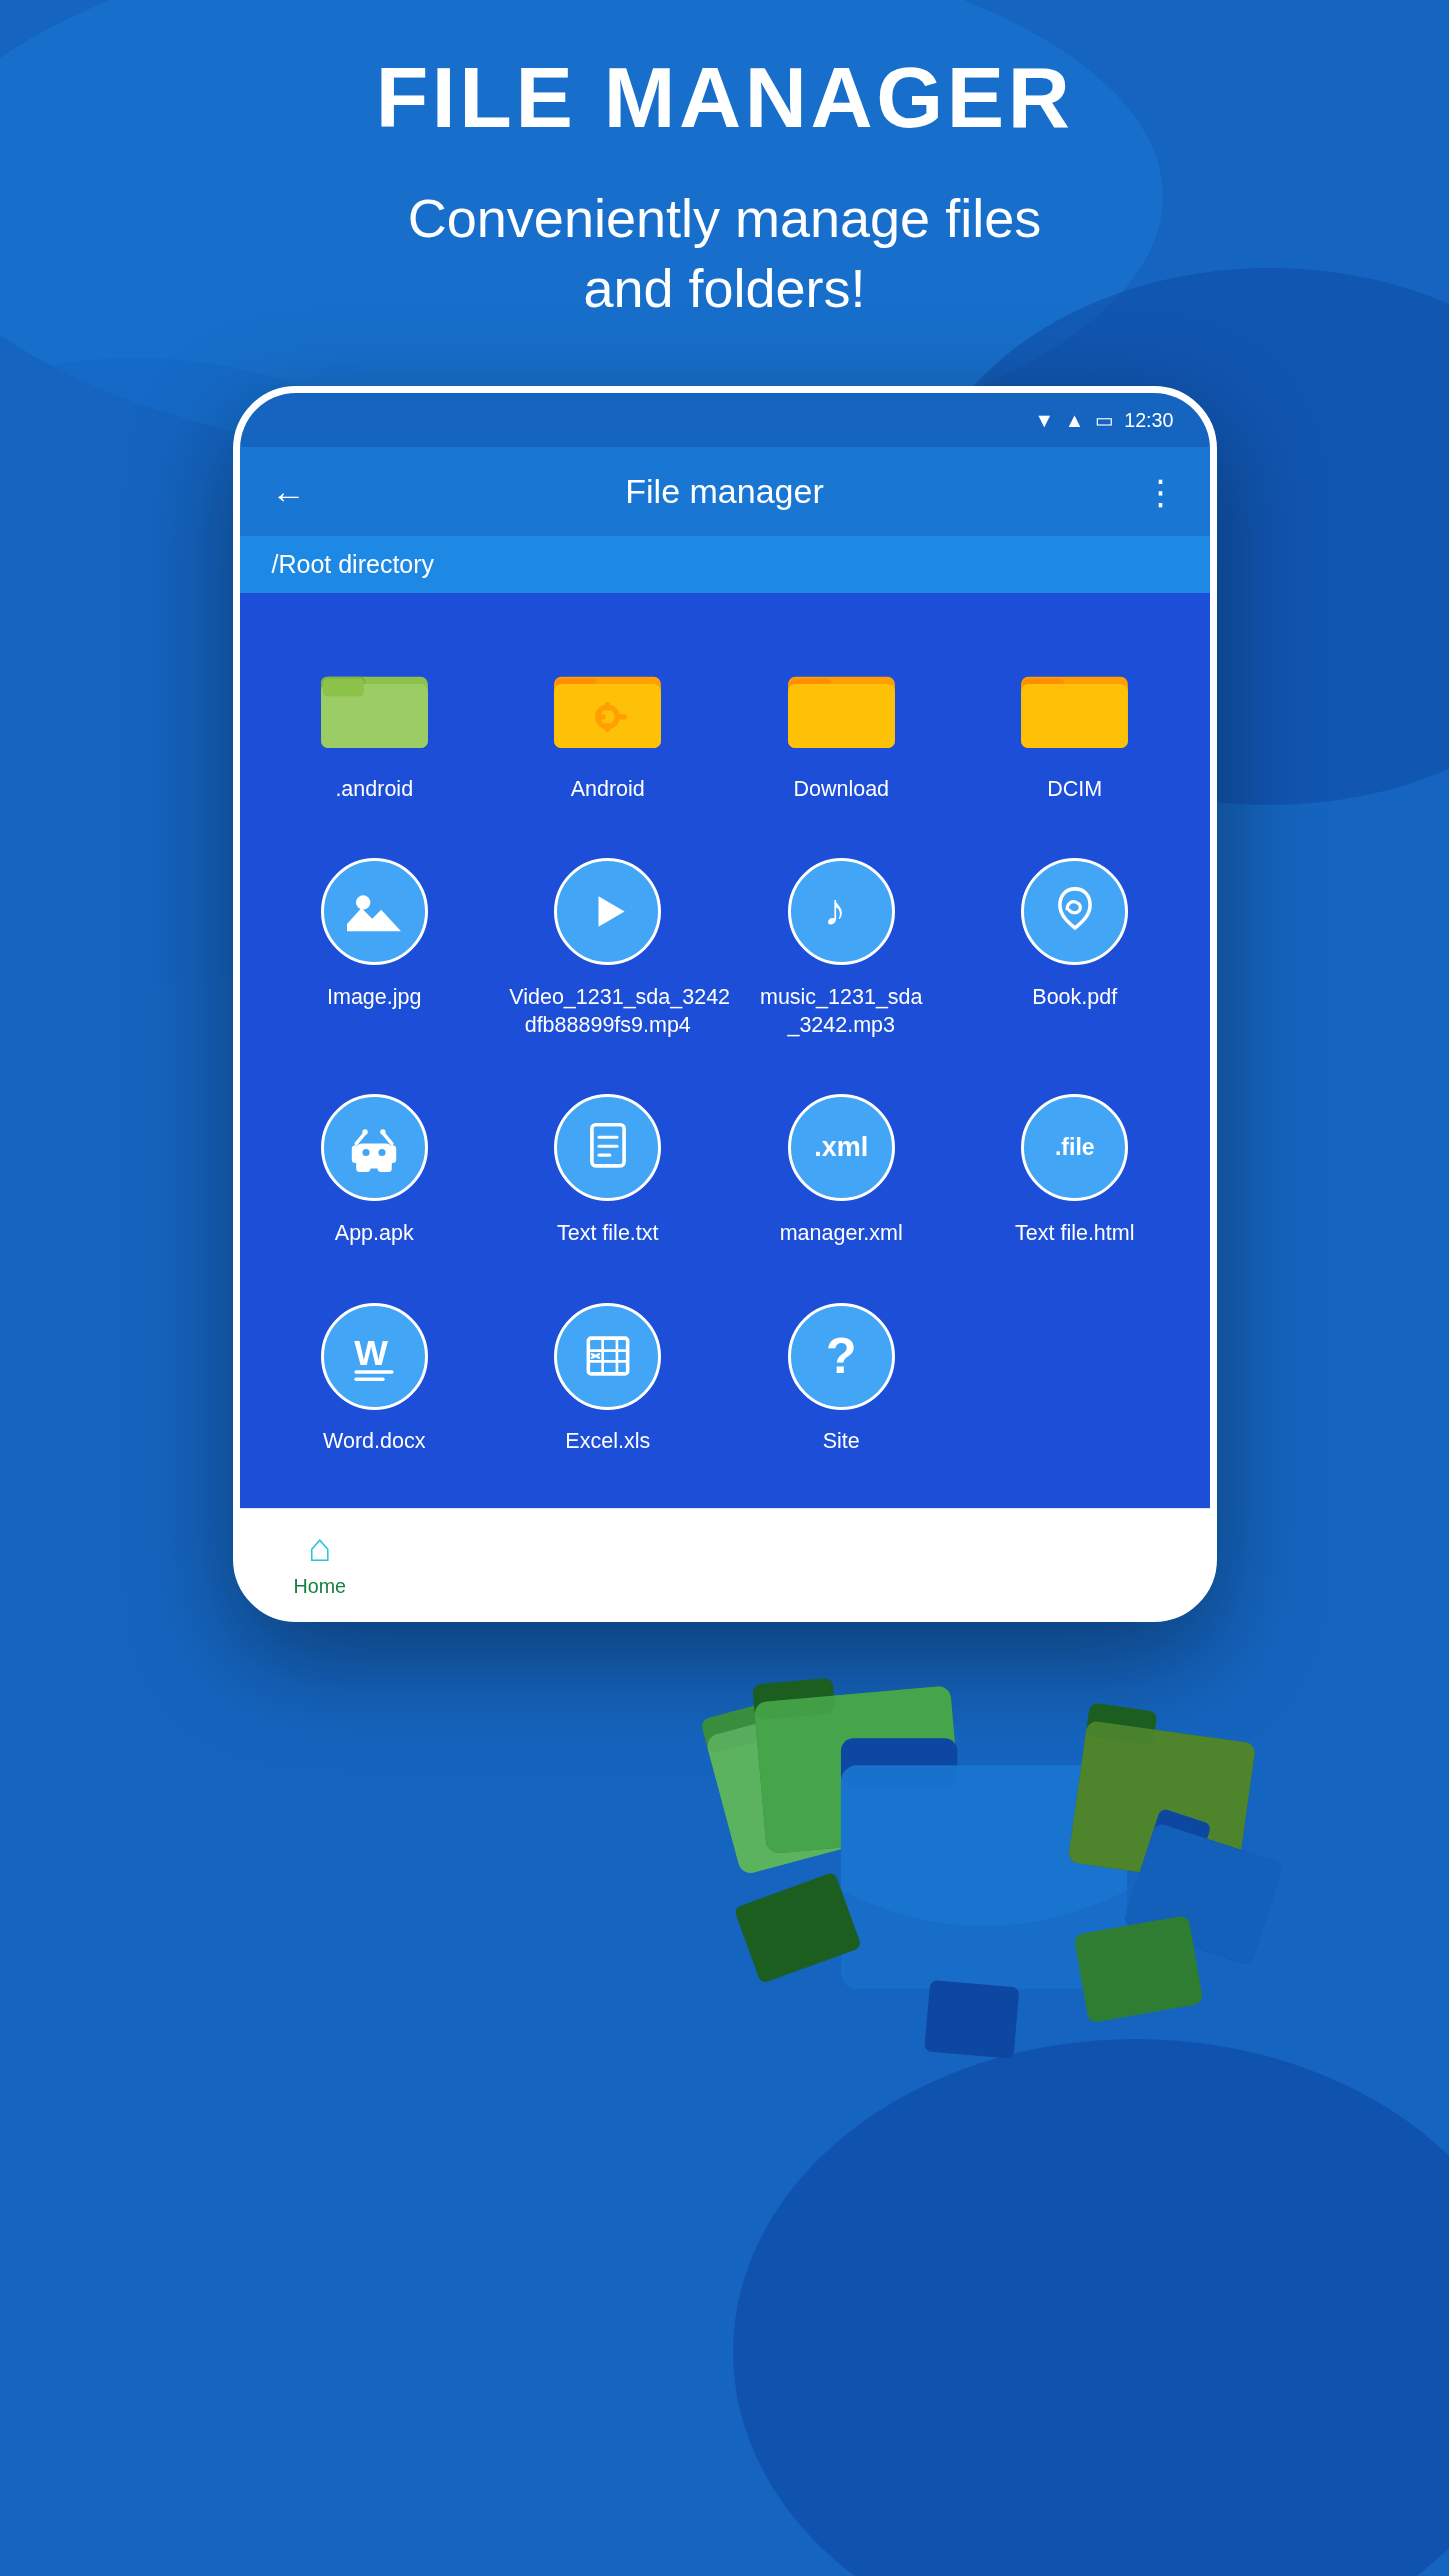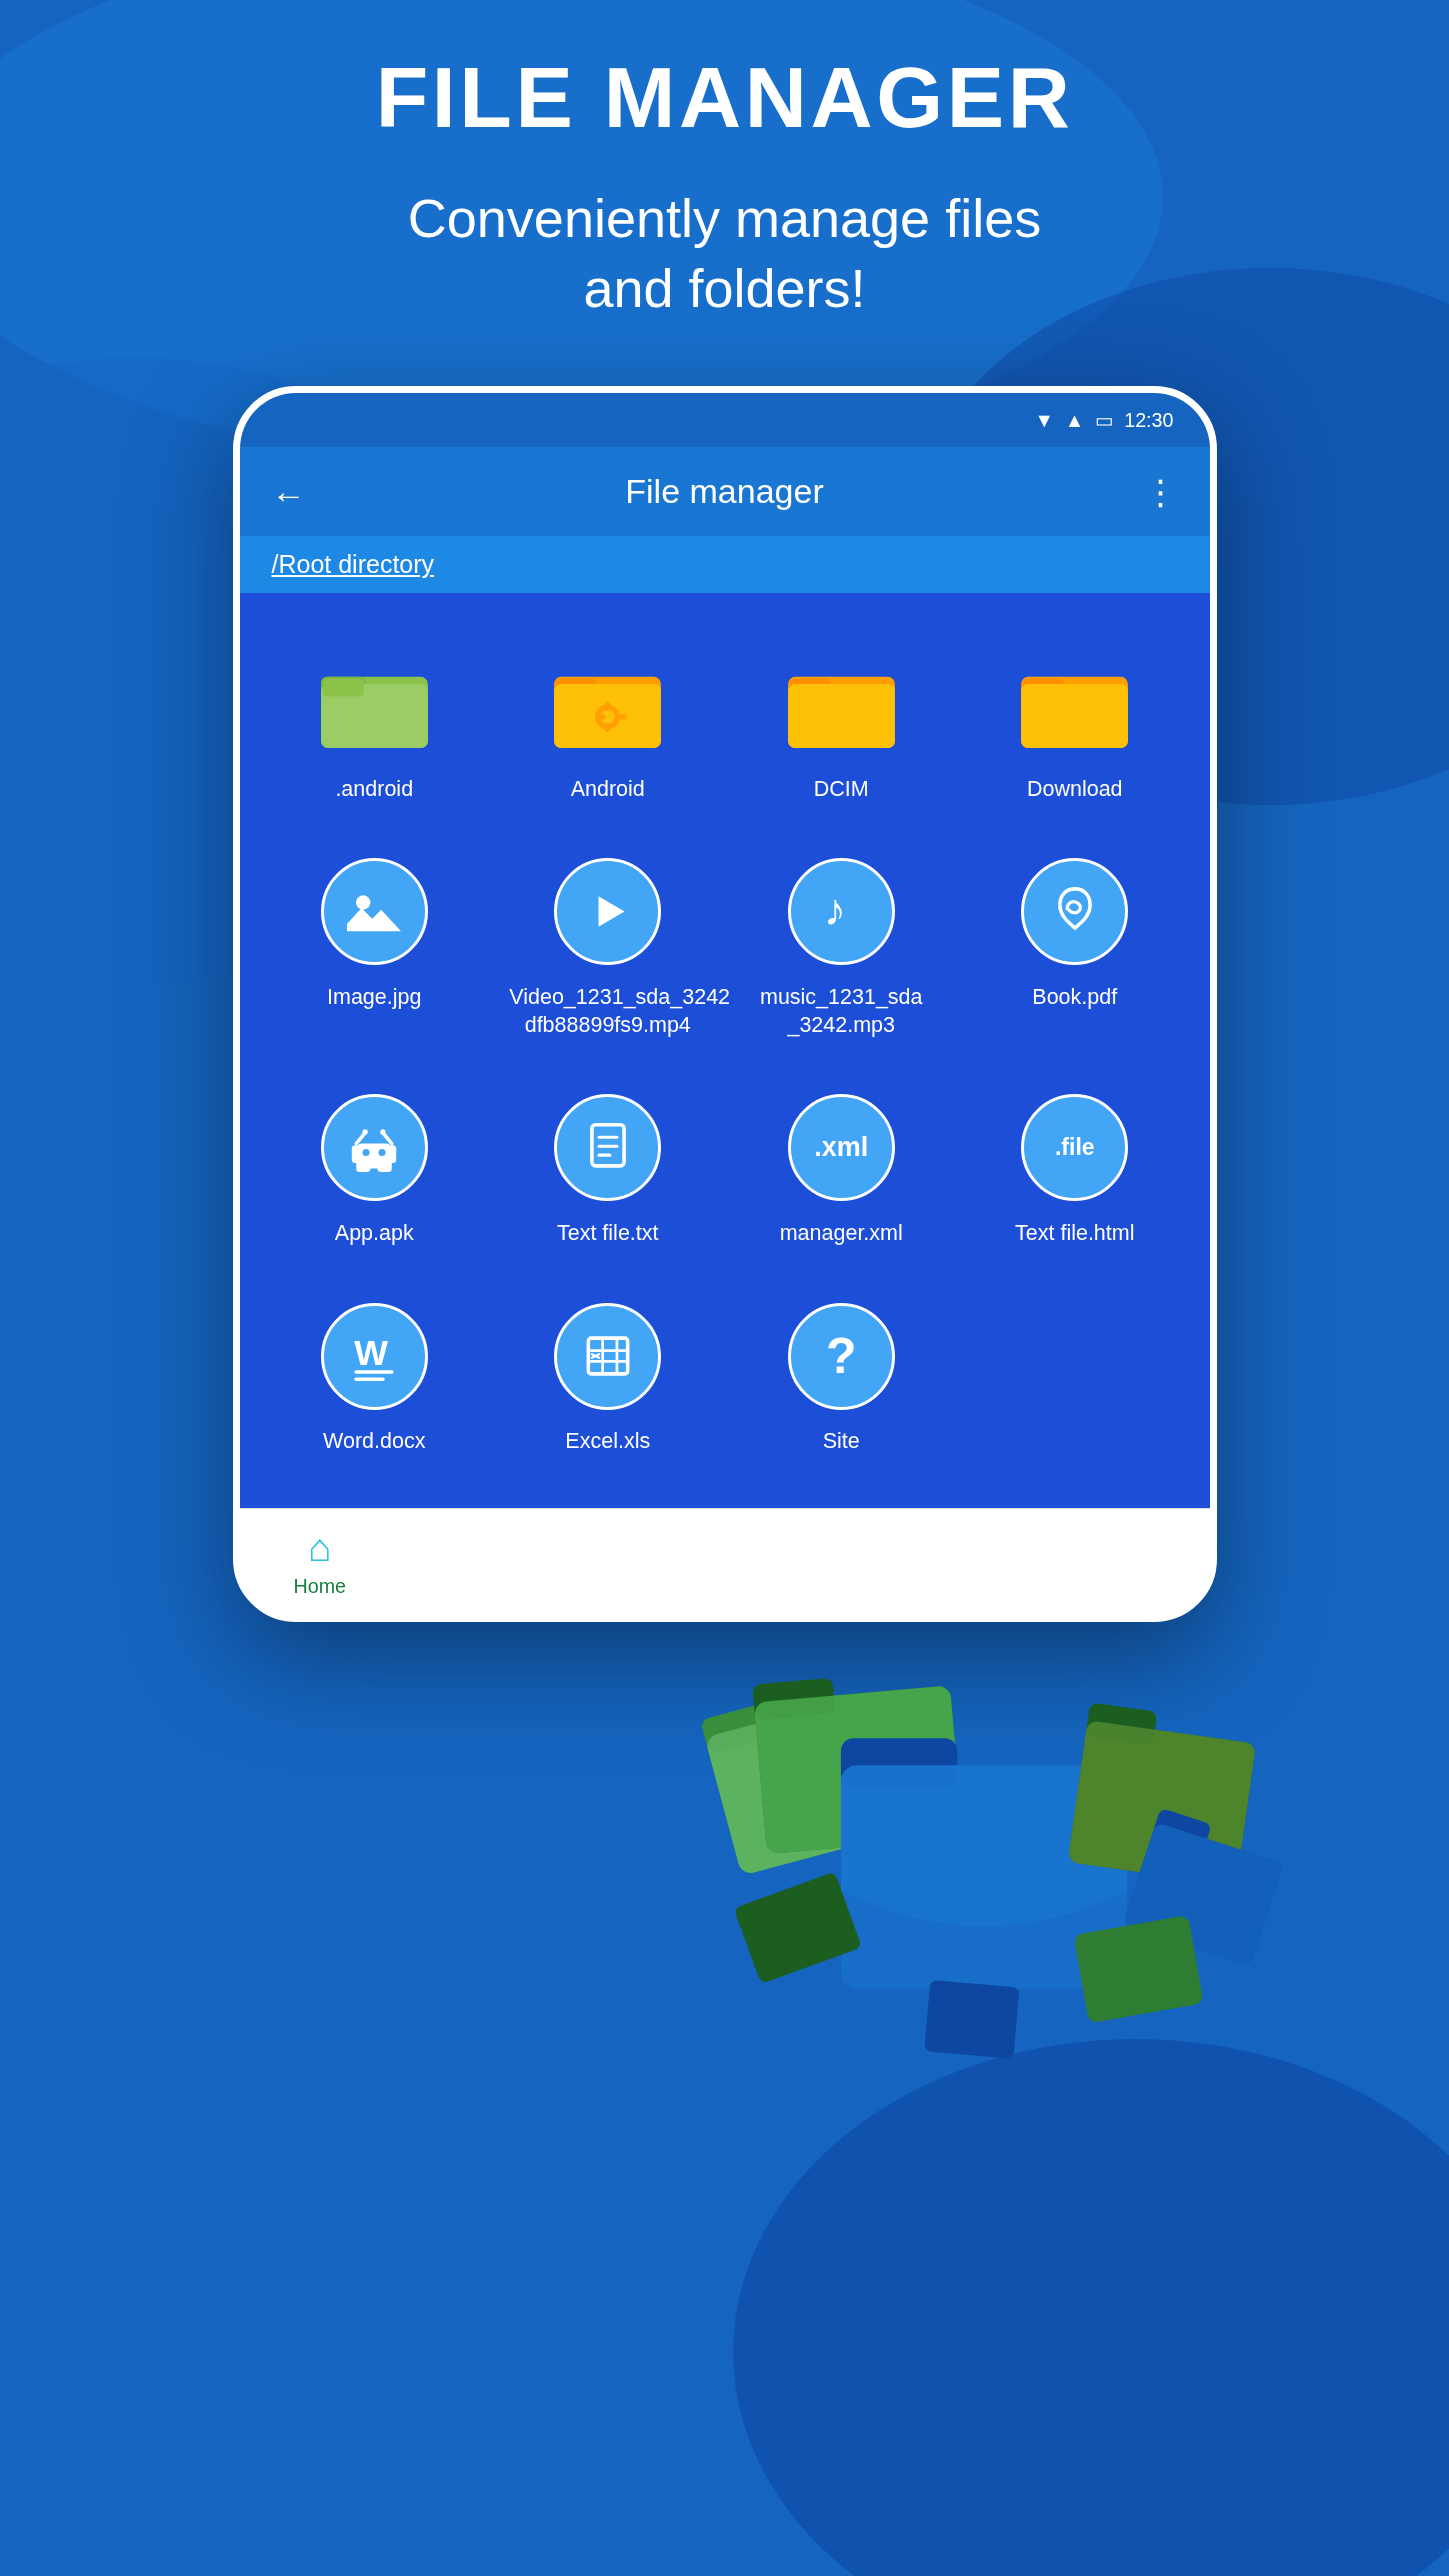--- a/index.html
+++ b/index.html
@@ -150,21 +150,20 @@
     .path-bar {
       background: #1E88E5;
       height: 57px;
       display: flex;
       align-items: center;
       padding: 0 32px;
     }
     .path-text {
       color: white;
       font-size: 25px;
-      text-decoration: underline;
     }
 
     
     .file-grid {
       background: #1d4ed8;
       padding: 27px 18px;
       display: grid;
       grid-template-columns: repeat(4, 1fr);
       gap: 0;
     }
@@ -312,32 +311,32 @@
       </div>
 
       <div class="file-item">
         <div class="file-icon-wrapper">
           <svg width="107" height="89" viewBox="0 0 120 100">
             <rect x="0" y="20" width="120" height="80" rx="8" fill="#FFA000"></rect>
             <rect x="2" y="22" width="46" height="20" rx="5" fill="#FF8F00"></rect>
             <rect x="0" y="28" width="120" height="72" rx="8" fill="#FFC107"></rect>
           </svg>
         </div>
-        <span class="file-label">DCIM</span>
+        <span class="file-label">Download</span>
       </div>
 
       <div class="file-item">
         <div class="file-icon-wrapper">
           <svg width="107" height="89" viewBox="0 0 120 100">
             <rect x="0" y="20" width="120" height="80" rx="8" fill="#FFA000"></rect>
             <rect x="2" y="22" width="46" height="20" rx="5" fill="#FF8F00"></rect>
             <rect x="0" y="28" width="120" height="72" rx="8" fill="#FFC107"></rect>
           </svg>
         </div>
-        <span class="file-label">Download</span>
+        <span class="file-label">DCIM</span>
       </div>
 
       <div class="file-item">
         <div class="file-icon-wrapper">
           <div class="circle-icon">
             <svg width="54" height="47" viewBox="0 0 60 52">
               <circle cx="18" cy="16" r="8" fill="white"></circle>
               <path d="M0 40 L16 22 L28 34 L38 24 L60 48 L0 48 Z" fill="white"></path>
             </svg>
           </div>

